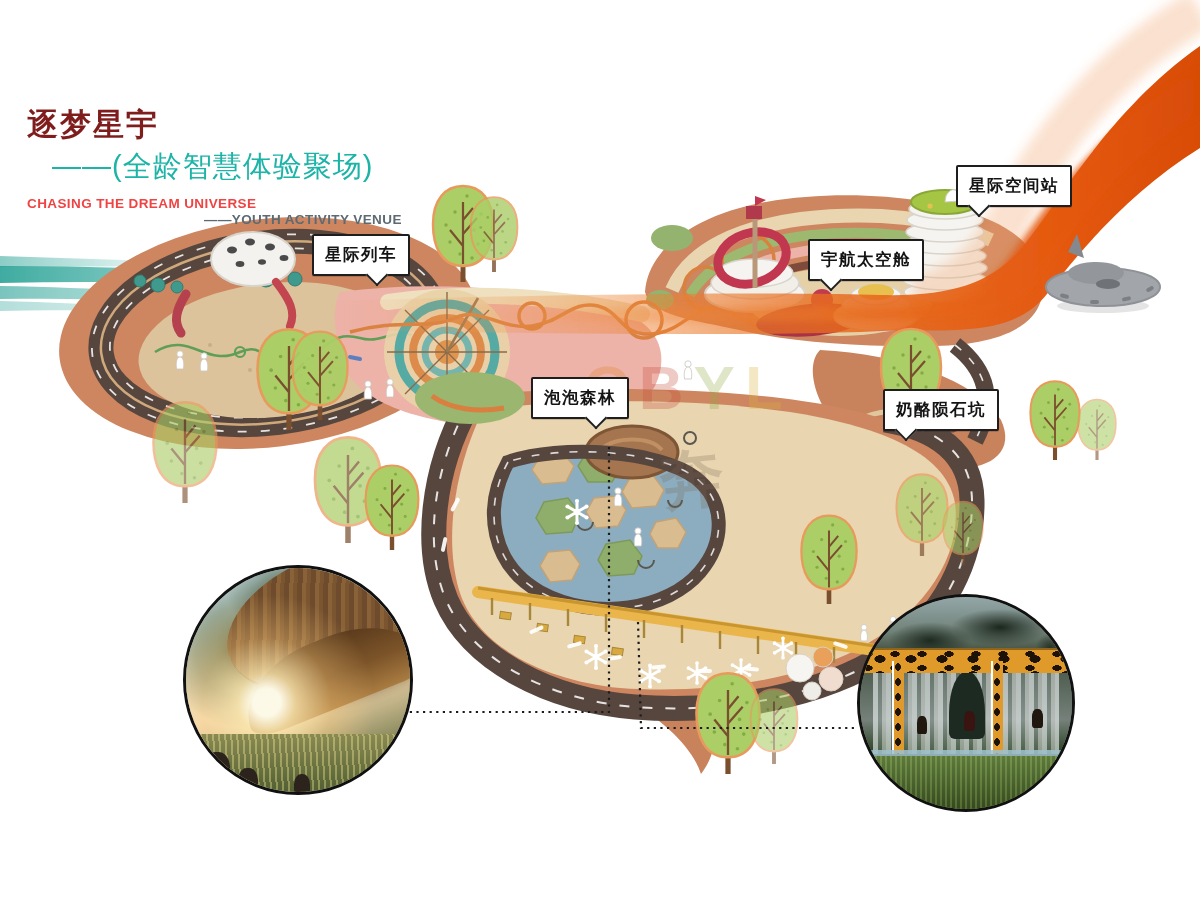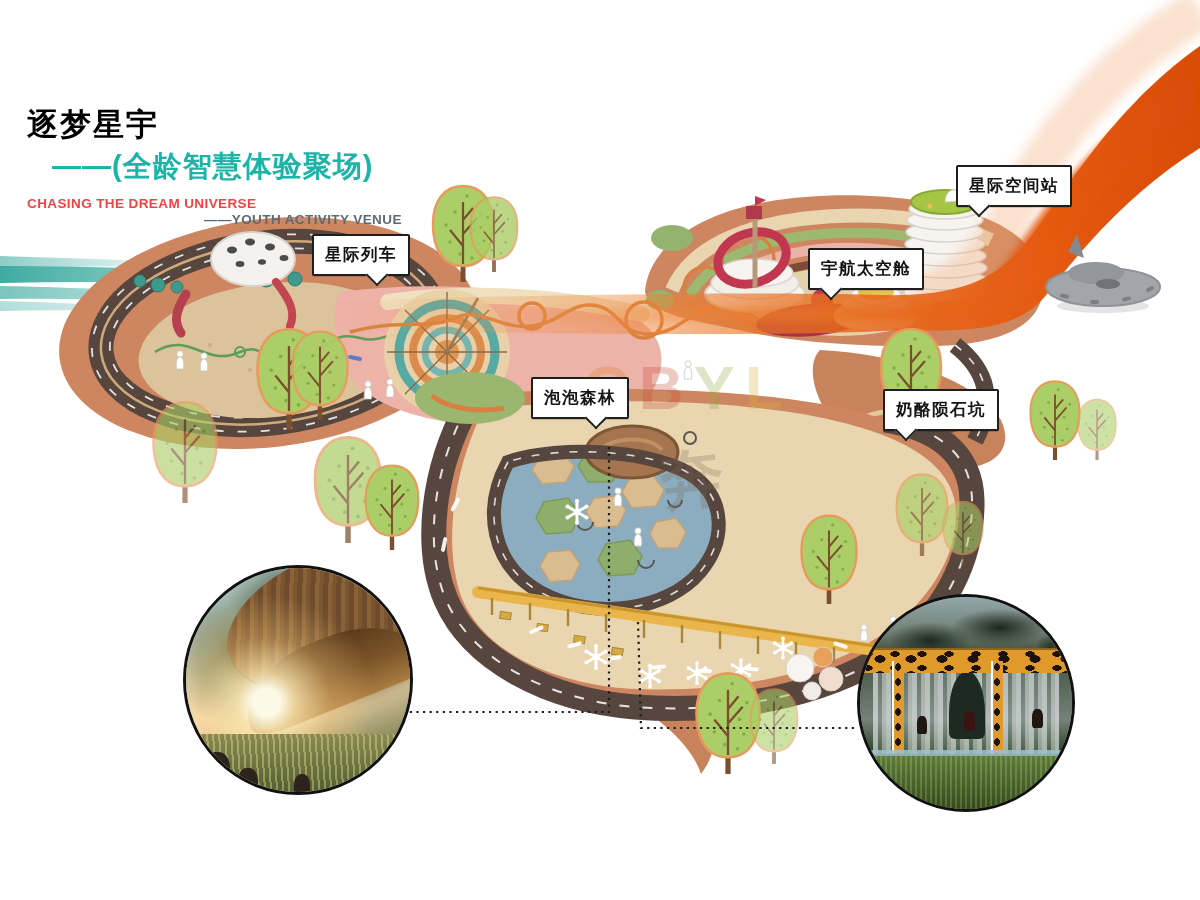--- a/index.html
+++ b/index.html
@@ -1,36 +1,36 @@
 <!DOCTYPE html>
 <html><head>
 <meta charset="utf-8">
 <style>
   html,body{margin:0;padding:0;background:#ffffff;}
   .stage{position:relative;width:1200px;height:900px;background:#fff;overflow:hidden;
          font-family:"Liberation Sans",sans-serif;}
   .plan-svg{position:absolute;left:0;top:0;width:1200px;height:900px;}
 
   
-  .title-cn1{position:absolute;left:27px;top:104px;font-size:31px;font-weight:700;color:#000000;letter-spacing:2px;}
-  .title-cn2{position:absolute;left:52px;top:147px;font-size:29px;font-weight:700;color:#1db4a8;letter-spacing:1px;}
+  .title-cn1{position:absolute;left:27px;top:104px;font-size:31px;font-weight:700;color:#7f1d1d;letter-spacing:2px;}
+  .title-cn2{position:absolute;left:52px;top:147px;font-size:29px;font-weight:400;color:#1db4a8;letter-spacing:1px;}
   .title-en1{position:absolute;left:27px;top:196px;font-size:13.5px;font-weight:700;color:#ef4444;letter-spacing:.4px;}
   .title-en2{position:absolute;left:204px;top:212px;font-size:13.5px;font-weight:700;color:#5d6a73;letter-spacing:.4px;}
 
   
   .callout{position:absolute;background:#fff;border:2.5px solid #1e1e1e;border-radius:2px;
            padding:8px 11px;font-size:16.5px;font-weight:700;color:#141414;letter-spacing:1.5px;
            white-space:nowrap;box-shadow:0 1px 0 rgba(0,0,0,.15);}
   .callout .tail{position:absolute;width:14px;height:14px;background:#fff;transform:rotate(45deg);}
   .tail-dr{bottom:-9px;left:58%;border-right:2.5px solid #1e1e1e;border-bottom:2.5px solid #1e1e1e;}
   .tail-dl{bottom:-9px;left:12%;border-right:2.5px solid #1e1e1e;border-bottom:2.5px solid #1e1e1e;}
   .c1{left:312px;top:234px;}
   .c2{left:646px;top:191px;}
   .c3{left:956px;top:165px;}
-  .c4{left:808px;top:248px;}
+  .c4{left:808px;top:239px;}
   .c5{left:531px;top:377px;text-align:center;}
   .c6{left:723px;top:456px;font-size:15.5px;}
   .c7{left:883px;top:389px;text-align:center;}
 
   
   .watermark{position:absolute;left:584px;top:352px;display:flex;gap:10px;opacity:.30;
              font-size:62px;font-weight:800;pointer-events:none;}
   .wm-c{color:#e08433}.wm-b{color:#c8503e}.wm-y{color:#94aa48}.wm-l{color:#d9b23c}
   .wm-seal{position:absolute;left:660px;top:436px;font-size:64px;font-weight:700;color:#7d6a55;
            opacity:.26;transform:rotate(-6deg);pointer-events:none;}

